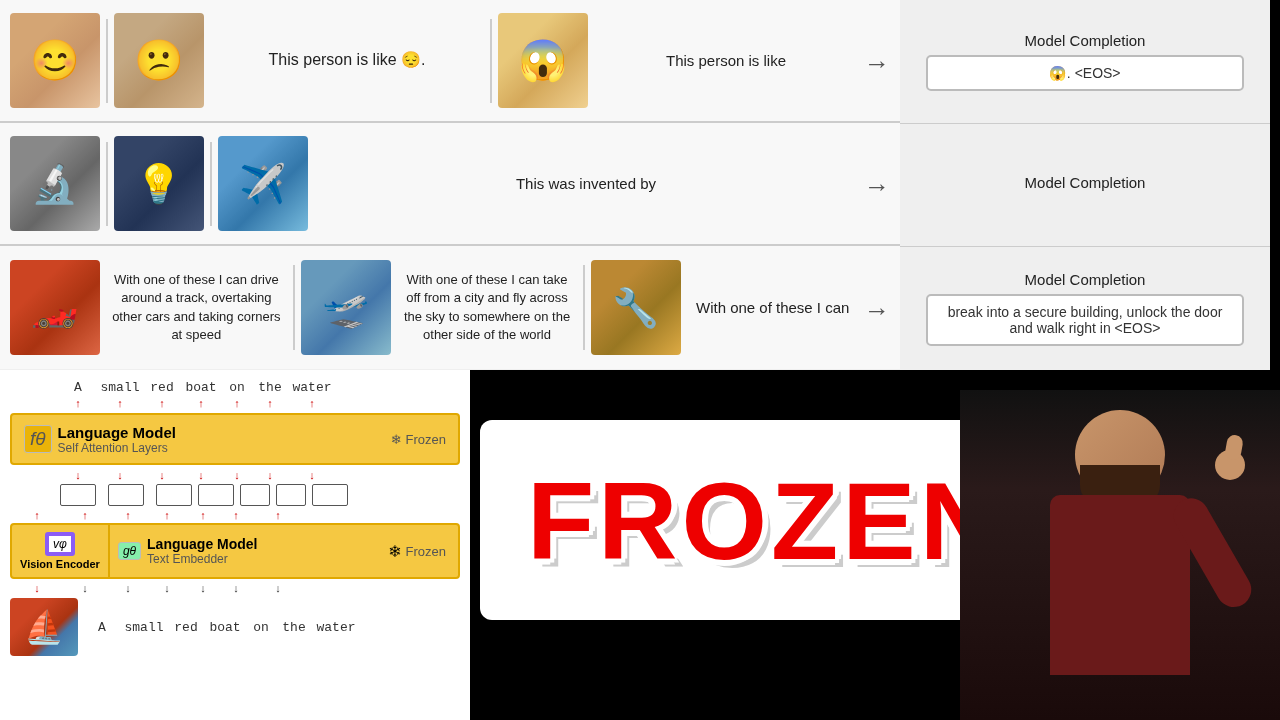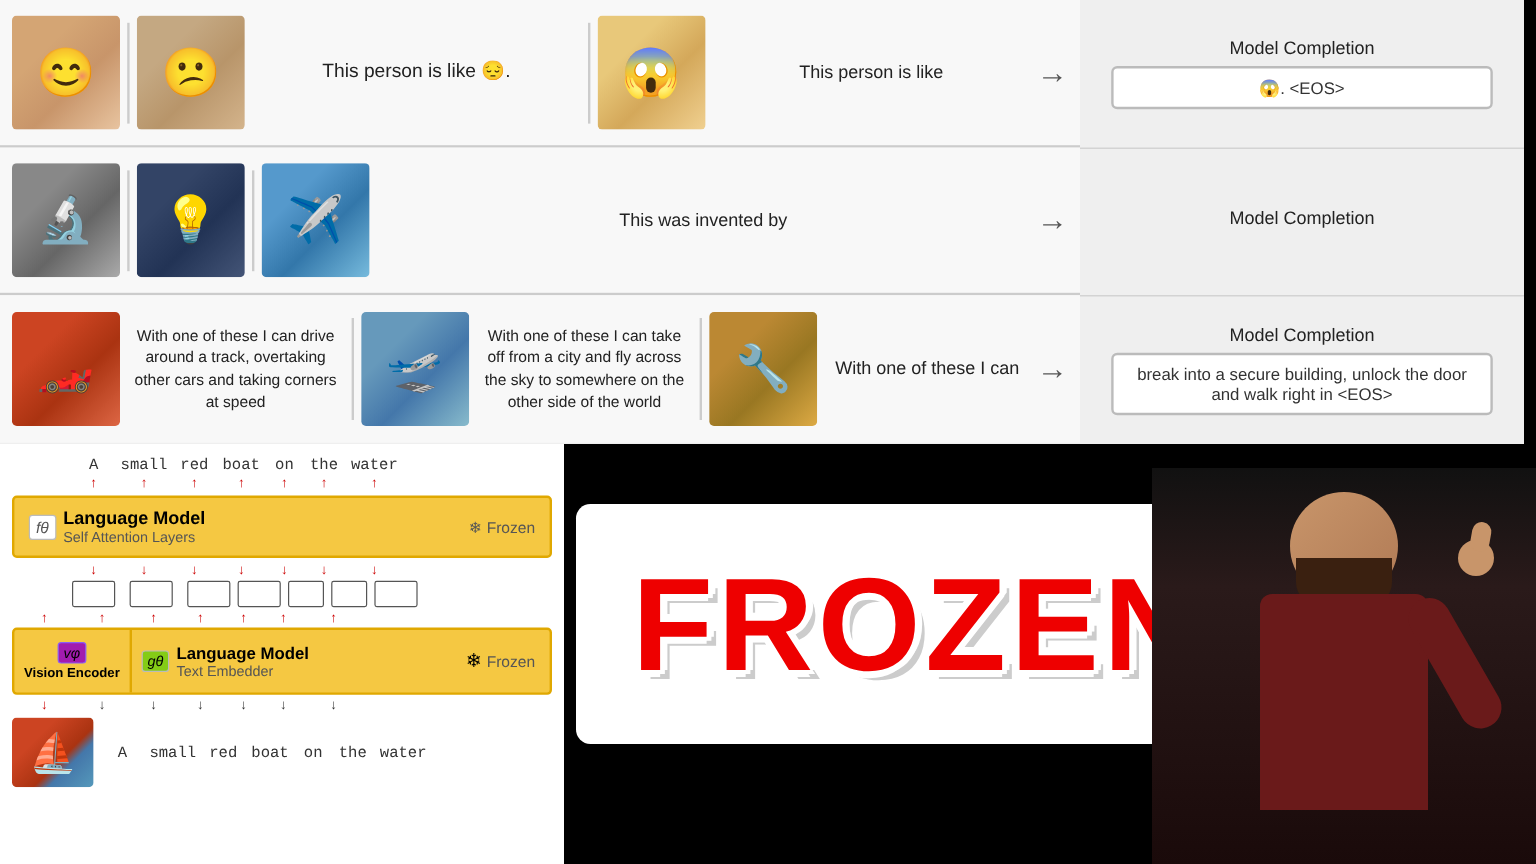--- a/index.html
+++ b/index.html
@@ -23,23 +23,23 @@
       margin: 4px 0;
       height: 52px;
     }
     .lm-label {
       display: flex;
       align-items: center;
       gap: 6px;
     }
     .lm-italic {
       font-style: italic;
-      font-size: 13px;
+      font-size: 19px;
       color: #555;
-      background: #ffffff;
+      background: #eab308;
       border: 1px solid #bbb;
       border-radius: 3px;
       padding: 2px 5px;
     }
     .lm-title {
       font-weight: bold;
       font-size: 15px;
     }
     .lm-sub {
       font-size: 12px;
@@ -429,26 +429,26 @@
     <span style="font-size:11px; color:#c00; min-width:50px; text-align:center;">↑</span>
     <span style="font-size:11px; color:#c00; min-width:36px; text-align:center;">↑</span>
     <span style="font-size:11px; color:#c00; min-width:42px; text-align:center;">↑</span>
     <span style="font-size:11px; color:#c00; min-width:30px; text-align:center;">↑</span>
     <span style="font-size:11px; color:#c00; min-width:36px; text-align:center;">↑</span>
     <span style="font-size:11px; color:#c00; min-width:48px; text-align:center;">↑</span>
   </div>
 
   <div style="display:flex; align-items:stretch; background:#f5c842; border:2px solid #e0a800; border-radius:4px; margin-bottom:3px; height:56px;">
     <div style="display:flex; flex-direction:column; align-items:center; justify-content:center; padding:4px 8px; border-right:2px solid #e0a800; min-width:80px;">
-      <div style="font-style:italic; font-size:12px; background:#a21caf; border:1px solid #8b5cf6; border-radius:3px; padding:1px 4px; margin-bottom:2px;">vφ</div>
+      <div style="font-style:italic; font-size:12px; background:#ffffff; border:4px solid #8b5cf6; border-radius:3px; padding:1px 4px; margin-bottom:2px;">vφ</div>
       <div style="font-size:11px; font-weight:bold; text-align:center;">Vision Encoder</div>
     </div>
     <div style="display:flex; flex-direction:column; align-items:flex-start; justify-content:center; padding:4px 8px; flex:1;">
       <div style="display:flex; align-items:center; gap:6px;">
-        <div style="font-style:italic; font-size:12px; background:#84cc16; border:1px solid #bbb; border-radius:3px; padding:1px 4px;">gθ</div>
+        <div style="font-style:italic; font-size:12px; background:#86efac; border:1px solid #bbb; border-radius:3px; padding:1px 4px;">gθ</div>
         <div>
           <div style="font-weight:bold; font-size:14px;">Language Model</div>
           <div style="font-size:12px; color:#555;">Text Embedder</div>
         </div>
       </div>
     </div>
     <div style="display:flex; align-items:center; justify-content:center; padding:0 12px; gap:4px;">
       <span>❄</span>
       <span style="font-size:13px; color:#555;">Frozen</span>
     </div>

